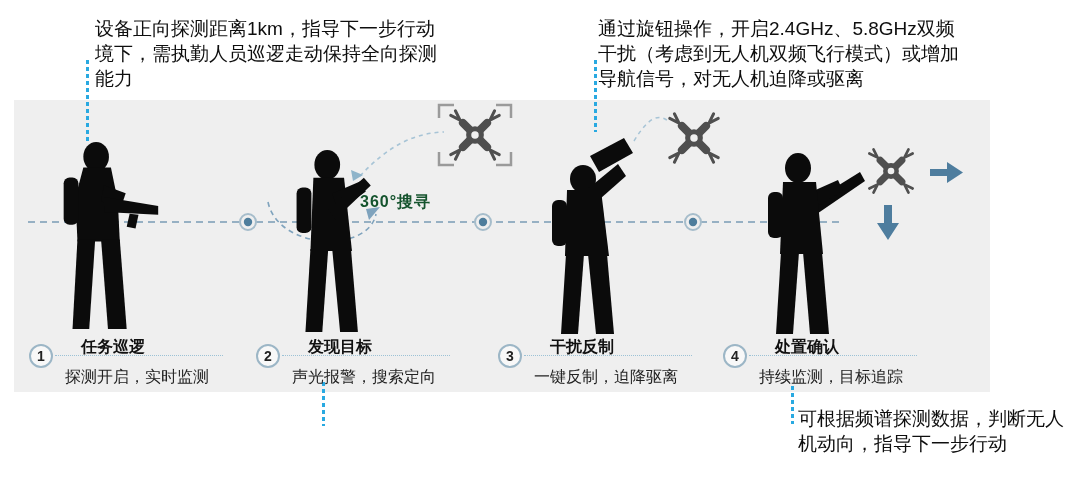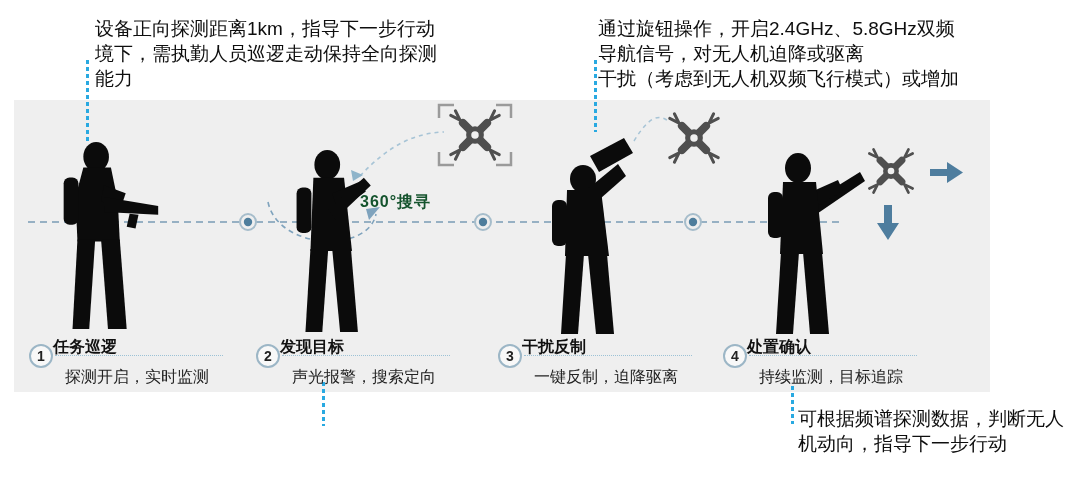--- a/index.html
+++ b/index.html
@@ -21,21 +21,21 @@
   .ann { position:absolute; font-size:19px; line-height:25px; color:#0e0e0e; white-space:nowrap; z-index:5; }
   .leader { position:absolute; width:3px; z-index:4;
     background-image:repeating-linear-gradient(180deg,#29a9e1 0px,#29a9e1 4px,rgba(0,0,0,0) 4px,rgba(0,0,0,0) 7px); }
 
   .search-label { position:absolute; left:360px; top:192px; font-size:16px; font-weight:700; color:#14532d; letter-spacing:1px; z-index:4; }
 
   .step { position:absolute; top:337px; width:235px; height:52px; z-index:4; }
   .step .badge { position:absolute; left:0; top:7px; width:24px; height:24px; border:2px solid #9cb6c6; border-radius:50%;
     background:#f8f8f8; text-align:center; line-height:20px; font-size:14px; font-weight:700; color:#222; }
   .step .rule { position:absolute; left:26px; top:18px; width:168px; height:0; border-top:1px dotted #9cc2d6; }
-  .step .title { position:absolute; left:24px; top:0; font-size:16px; font-weight:700; color:#111; white-space:nowrap; }
+  .step .title { position:absolute; left:52px; top:0; font-size:16px; font-weight:700; color:#111; white-space:nowrap; }
   .step .sub { position:absolute; left:36px; top:30px; font-size:16px; color:#222; white-space:nowrap; }
   .s1 { left:29px; } .s2 { left:256px; } .s3 { left:498px; } .s4 { left:723px; }
 </style>
 </head>
 <body>
 
 <div class="page">
 
   <div class="panel"></div>
 
@@ -183,22 +183,22 @@
 
   <div class="search-label">360°搜寻</div>
 
   <div class="ann" style="left:95px; top:16px;">
     <div>设备正向探测距离1km，指导下一步行动</div>
     <div>境下，需执勤人员巡逻走动保持全向探测</div>
     <div>能力</div>
   </div>
   <div class="ann" style="left:598px; top:16px;">
     <div>通过旋钮操作，开启2.4GHz、5.8GHz双频</div>
+    <div>干扰（考虑到无人机双频飞行模式）或增加</div>
     <div>导航信号，对无人机迫降或驱离</div>
-    <div>干扰（考虑到无人机双频飞行模式）或增加</div>
   </div>
   <div class="ann" style="left:798px; top:406px;">
     <div>可根据频谱探测数据，判断无人</div>
     <div>机动向，指导下一步行动</div>
   </div>
 
   <div class="leader" style="left:86px; top:60px; height:82px;"></div>
   <div class="leader" style="left:594px; top:60px; height:72px;"></div>
   <div class="leader" style="left:322px; top:382px; height:44px;"></div>
   <div class="leader" style="left:791px; top:386px; height:38px;"></div>

